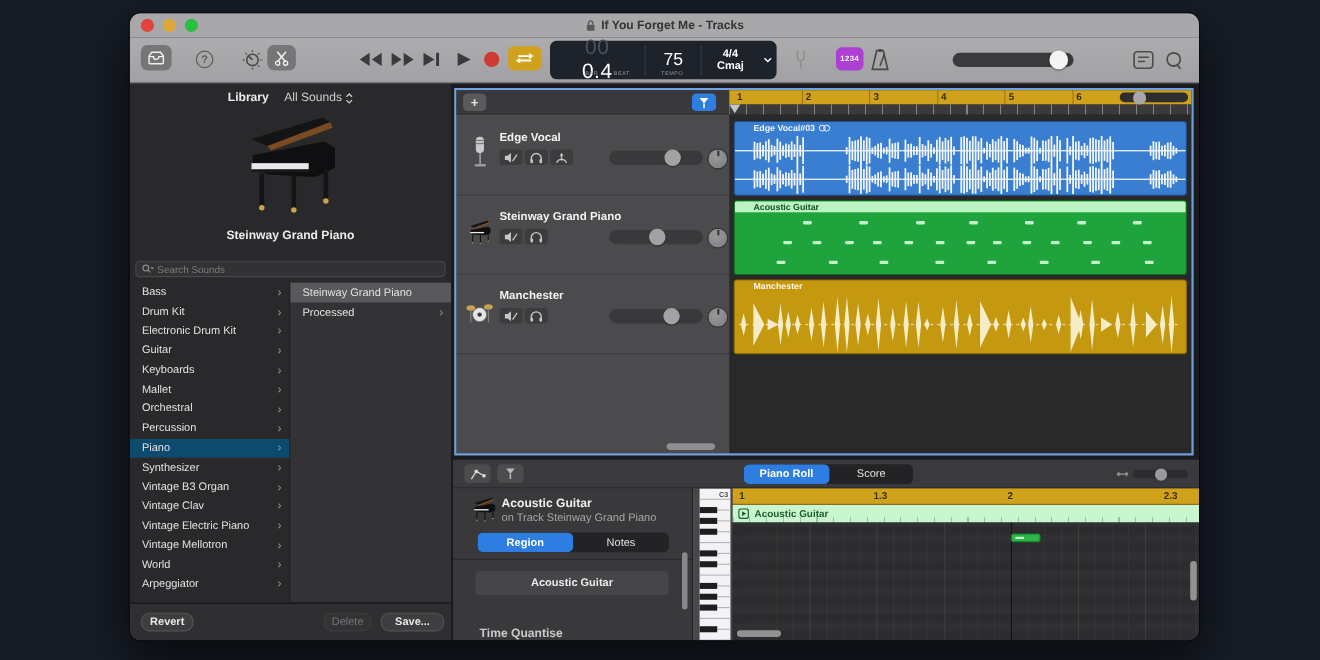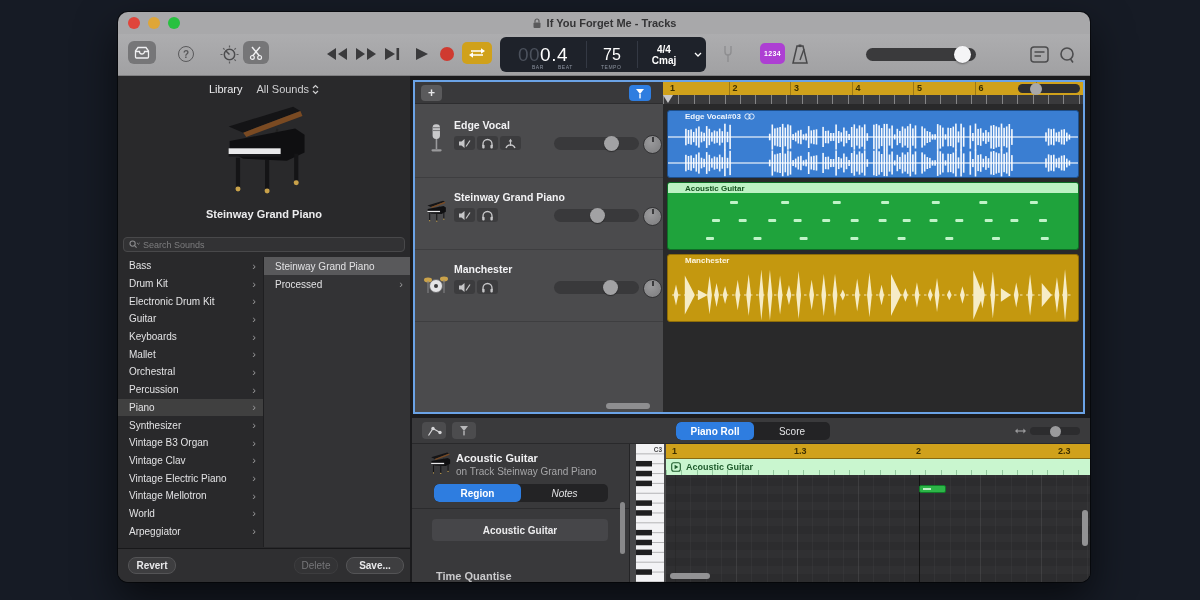--- a/index.html
+++ b/index.html
@@ -34,34 +34,34 @@
   .count-badge { left:642px; top:9px; width:25px; height:21px; background:var(--purple); border-radius:5px; color:#fff; font-size:7px; font-weight:bold; display:flex; align-items:center; justify-content:center; letter-spacing:.4px; }
   .vol-track { left:748px; top:14px; width:110px; height:13px; background:#3a3a3c; border-radius:7px; }
   .vol-handle { position:absolute; left:88px; top:-2px; width:17px; height:17px; background:#f4f4f6; border-radius:50%; box-shadow:0 1px 2px rgba(0,0,0,.4); }
 
   
   .content { position:absolute; left:0; top:64px; right:0; bottom:0; }
 
   
   .library { position:absolute; left:0; top:0; width:292px; height:506px; background:#29292b; color:#e6e6e8; }
   .lib-head { display:flex; justify-content:center; align-items:center; gap:14px; padding-top:7px; font-size:11px; }
-  .lib-head .h1 { font-weight:normal; color:#ececee; }
+  .lib-head .h1 { font-weight:bold; color:#ececee; }
   .lib-head .h2 { color:#cfcfd1; display:flex; align-items:center; gap:3px; }
   .piano-hero { position:absolute; left:94px; top:26px; width:104px; height:102px; }
   .lib-caption { position:absolute; left:0; top:132px; width:100%; text-align:center; font-size:11px; font-weight:bold; color:#ececee; }
   .search-box { position:absolute; left:5px; top:161px; width:282px; height:15px; background:#323234; border:1px solid #48484a; border-radius:4px; display:flex; align-items:center; padding:0 5px; gap:3px; }
   .search-box input { flex:1; background:transparent; border:none; outline:none; color:#cfcfd1; font-size:9px; }
   .search-box input::placeholder { color:#7d7d7f; }
   .lib-lists { position:absolute; left:0; top:181px; width:292px; height:290px; display:flex; }
   .col-cats { width:146px; border-right:1px solid #1f1f21; }
   .col-patches { flex:1; background:#333335; }
   .lib-row { height:17.7px; display:flex; align-items:center; padding:0 7px 0 11px; font-size:10px; color:#e2e2e4; }
   .lib-row .lbl { flex:1; white-space:nowrap; overflow:hidden; }
   .lib-row .chev { color:#98989a; font-size:11px; }
-  .lib-row.sel { background:#404040; }
+  .lib-row.sel { background:#0c4a6e; }
   .col-patches .lib-row { height:18px; }
   .col-patches .lib-row.sel { background:#59595b; }
   .lib-footer { position:absolute; left:0; bottom:0; width:292px; height:34px; background:#2f2f31; border-top:1px solid #18181a; }
   .foot-btn { position:absolute; top:8px; height:17px; border-radius:8px; background:#3e3e40; border:1px solid #545456; color:#e8e8ea; font-size:10px; font-weight:bold; display:flex; align-items:center; justify-content:center; }
   .foot-btn.ghost { background:#333335; border-color:#3d3d3f; color:#77777a; font-weight:normal; }
 
   
   .main { position:absolute; left:292px; top:0; width:680px; height:506px; background:#1b1b1d; }
   .tracks-view { position:absolute; left:3px; top:4px; width:672px; height:334px; border:2px solid var(--ring); background:#4b4b4d; }
   .thead { position:absolute; left:0; top:0; width:248px; height:100%; background:#4b4b4d; }
@@ -252,21 +252,21 @@
     <div class="tb cycle-btn">
       <svg width="18" height="12" viewBox="0 0 18 12">
         <path d="M3,4 h10" stroke="#fff" stroke-width="1.7" fill="none"></path>
           <polygon points="13,1.2 17,4 13,6.8" fill="#fff"></polygon>
         <path d="M15,8 h-10" stroke="#fff" stroke-width="1.7" fill="none"></path>
           <polygon points="5,5.2 1,8 5,10.8" fill="#fff"></polygon>
       </svg>
     </div>
 
     <div class="tb lcd">
-      <div class="lcd-sec" style="width:86px;">
+      <div class="lcd-sec" style="width:86px;flex-direction:column;">
         <span class="lcd-num lcd-dim">00</span>
         <span class="lcd-num">0.4</span>
         <span class="lcd-lab" style="left:32px;">BAR</span>
         <span class="lcd-lab" style="left:58px;">BEAT</span>
       </div>
       <div class="lcd-div"></div>
       <div class="lcd-sec" style="width:50px;">
         <span style="font-size:16px; font-weight:300;">75</span>
         <span class="lcd-lab" style="left:14px;">TEMPO</span>
       </div>
@@ -987,21 +987,21 @@
         </div>
 
         <div class="inspector">
           <svg class="insp-piano" viewBox="0 0 100 95">
               <use href="#sym-piano"></use>
             </svg>
           <div class="insp-title">Acoustic Guitar</div>
           <div class="insp-sub">on Track Steinway Grand Piano</div>
           <div class="seg" style="left:22px; top:40px; width:174px; height:18px;">
             <div class="opt sel" style="width:87px;">Region</div>
-            <div class="opt" style="width:87px;font-style:italic;">Notes</div>
+            <div class="opt" style="width:87px;">Notes</div>
           </div>
           <div class="divider"></div>
           <div class="name-field">Acoustic Guitar</div>
           <div class="quant-label">Time Quantise</div>
           <div class="insp-scroll"></div>
         </div>
 
         <div class="keys">
           <svg id="keys-svg" width="36" height="138" viewBox="0 0 36 138">
               <rect x="6" y="0" width="28" height="138" fill="#f3f3f5"></rect>

